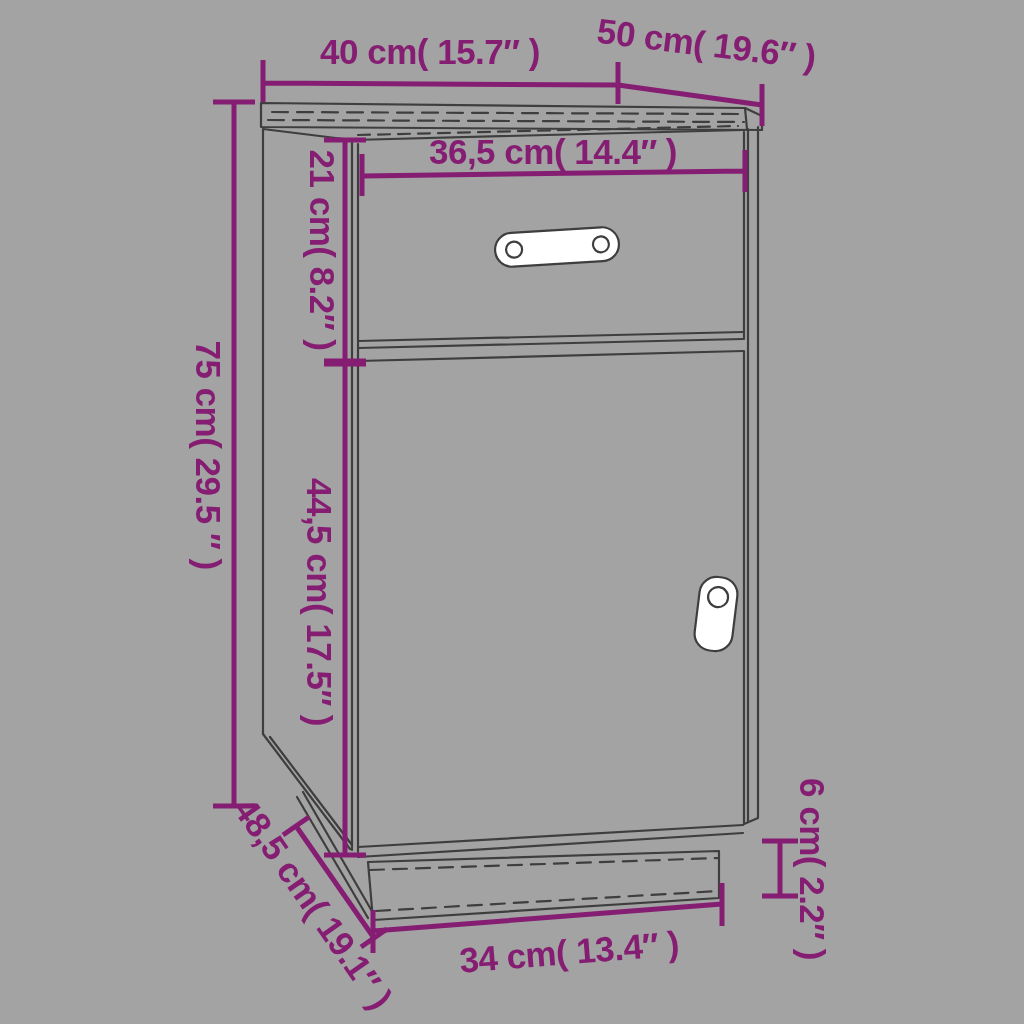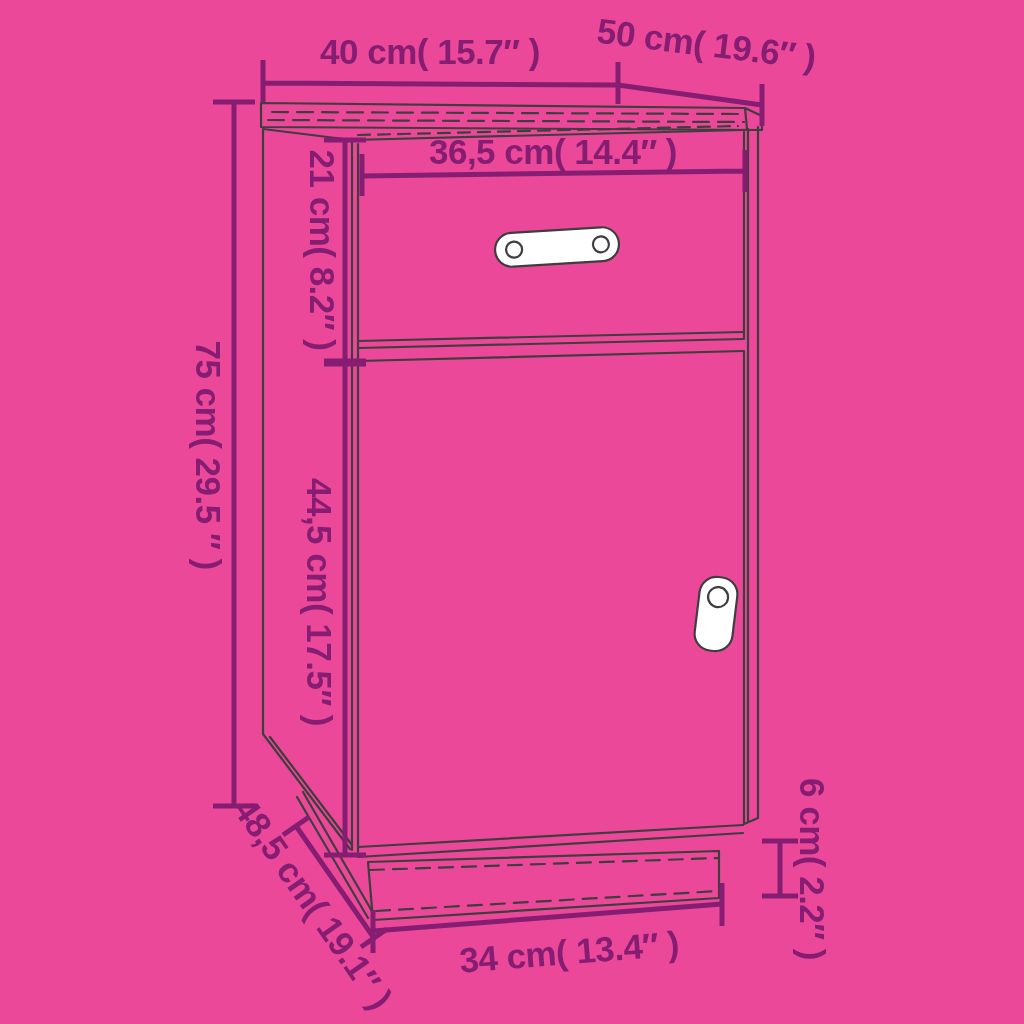--- a/index.html
+++ b/index.html
@@ -1,16 +1,16 @@
 <!DOCTYPE html>
 <html><head>
 <meta charset="utf-8">
 <style>
   html,body{margin:0;padding:0;background:#ffffff;}
-  .stage{width:1024px;height:1024px;position:relative;background:#ec4899;overflow:hidden;}
+  .stage{width:1024px;height:1024px;position:relative;background:#a3a3a3;overflow:hidden;}
   svg{display:block;}
   text.dim{
     font-family:"Liberation Sans",sans-serif;
     font-weight:700;
     font-size:35px;
     letter-spacing:-0.5px;
   }
 </style>
 </head>
 <body>

